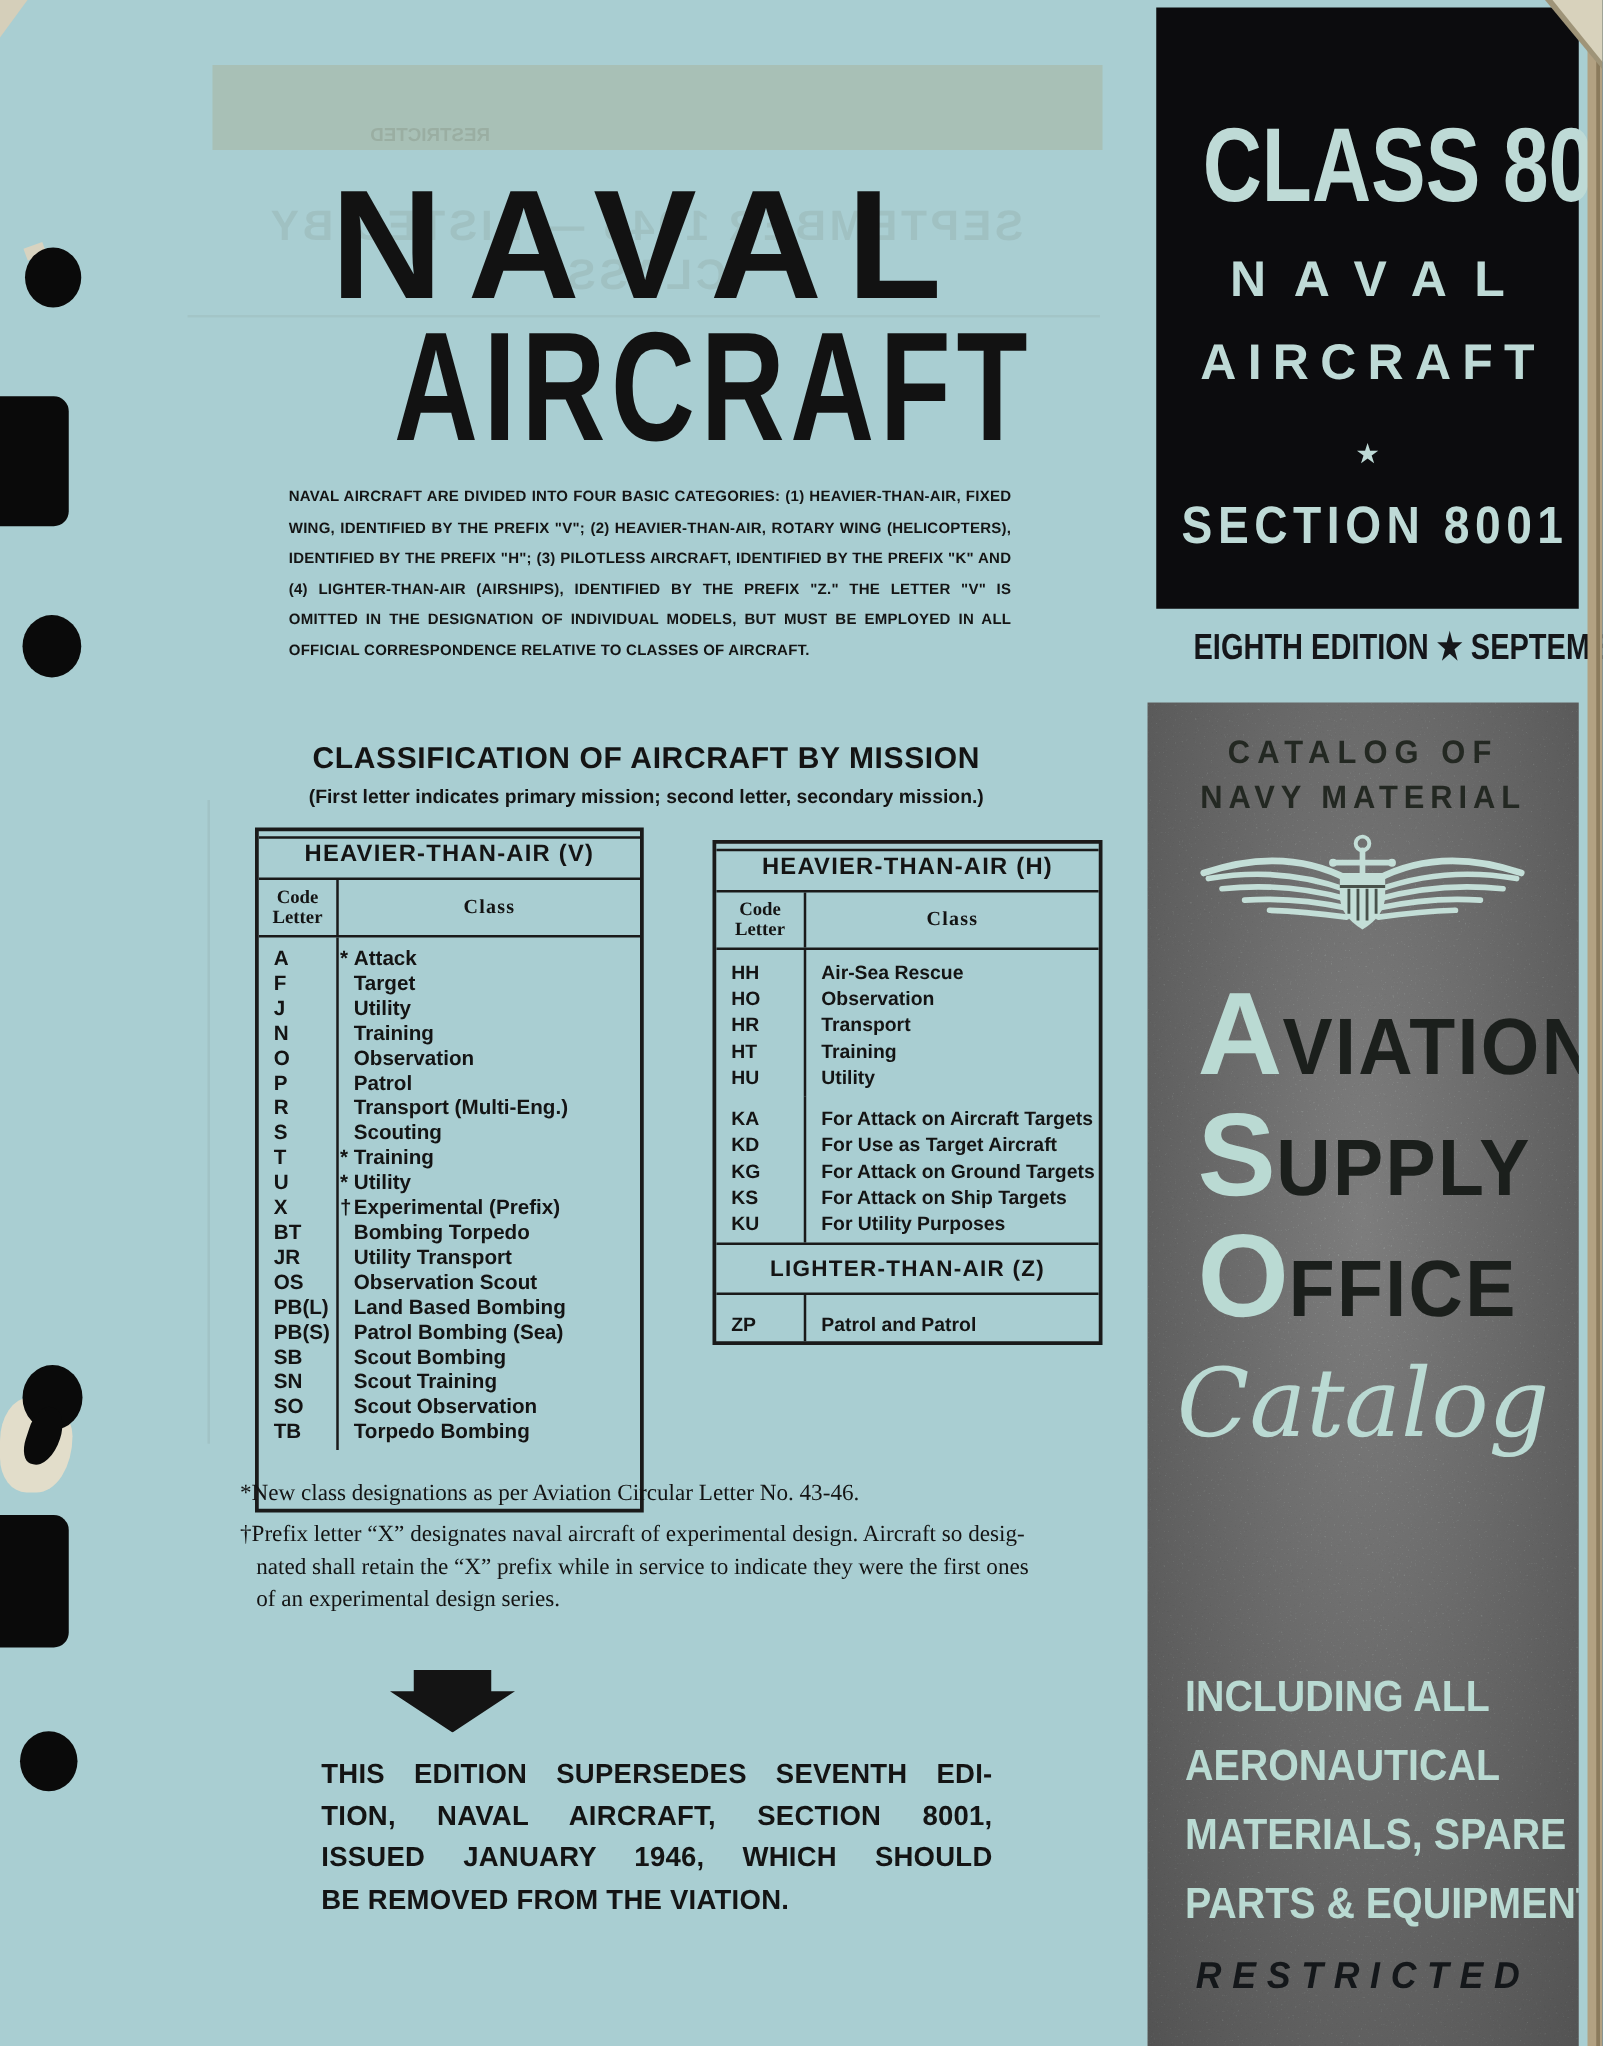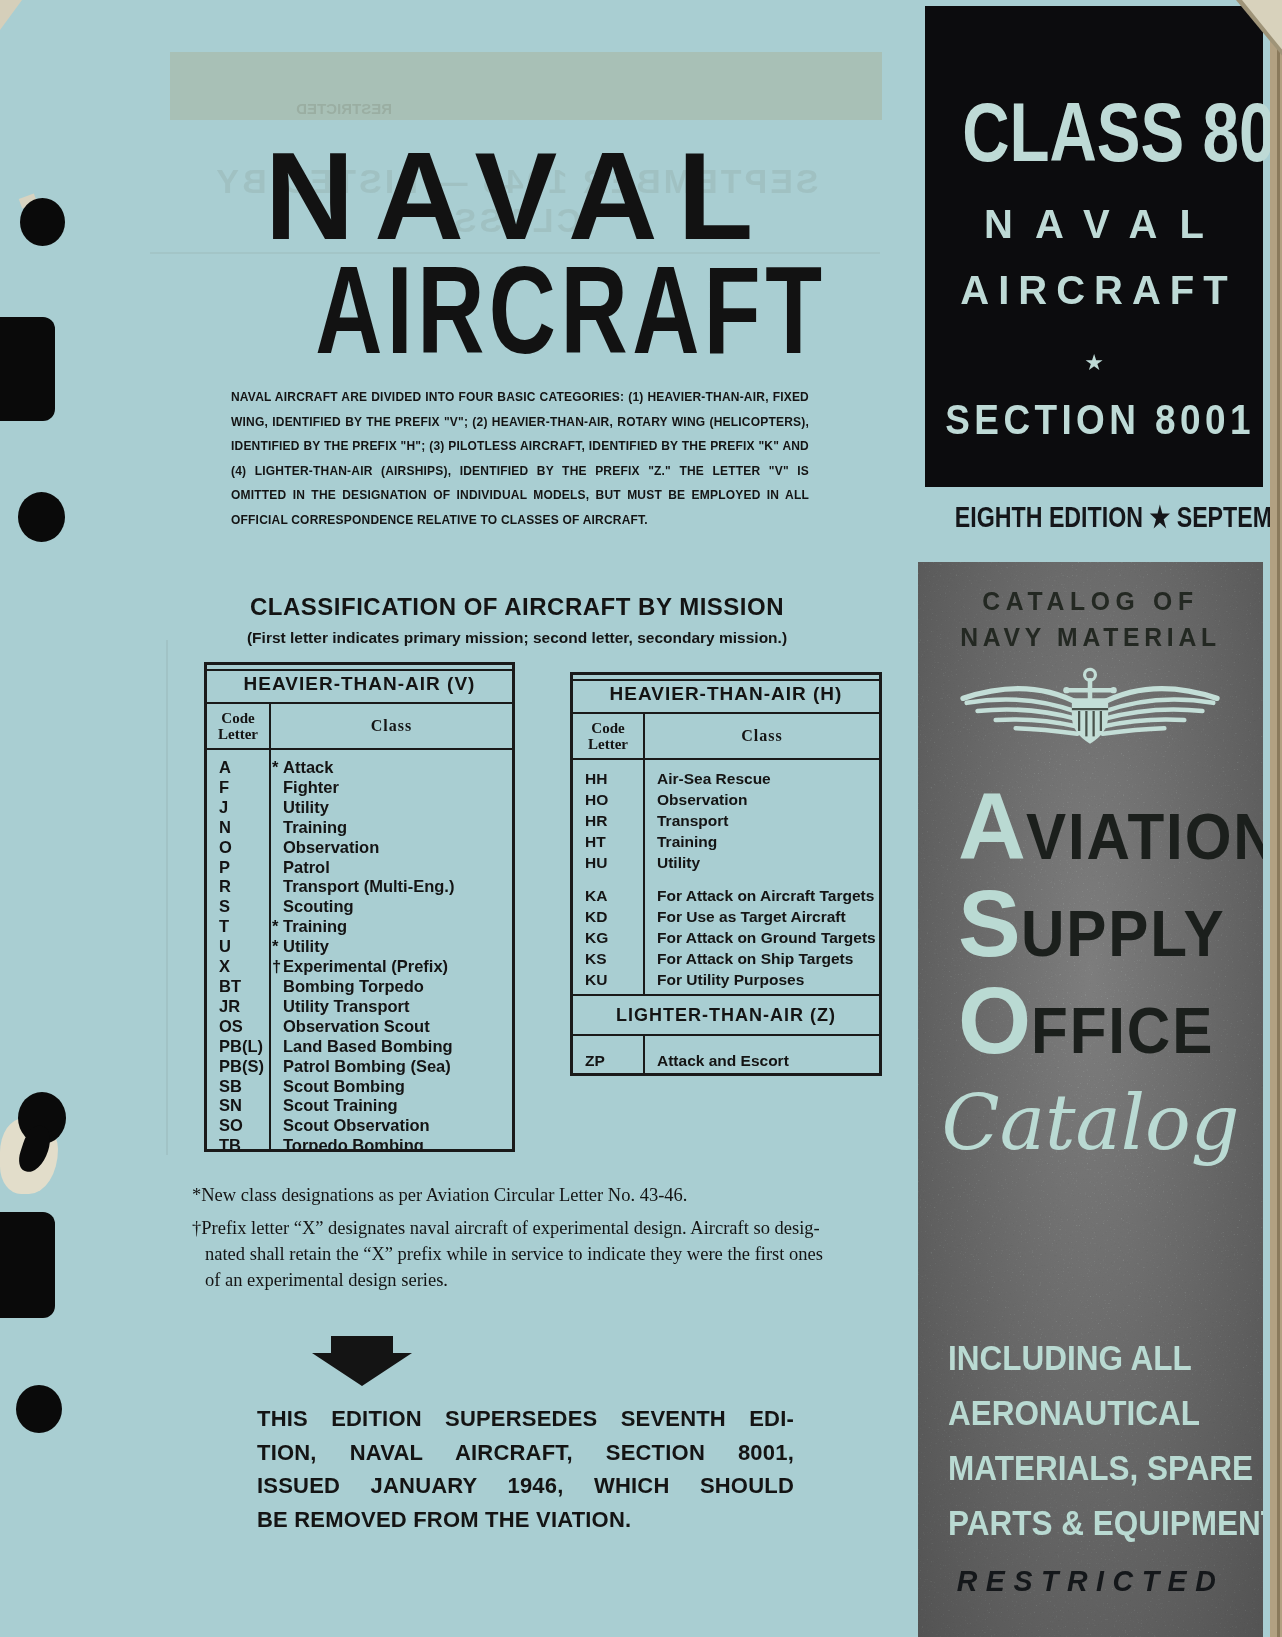--- a/index.html
+++ b/index.html
@@ -23,21 +23,21 @@
   
   .intro{left:231px;top:373px;width:578px;font-size:12px;line-height:24.6px;font-weight:700;
       text-align:justify;letter-spacing:.2px;}
   .intro .emph{font-weight:900;}
   
   .cls-head{left:156px;top:593px;width:722px;text-align:center;font-size:24px;font-weight:800;letter-spacing:.5px;}
   .cls-sub{left:156px;top:629px;width:722px;text-align:center;font-size:15.5px;font-weight:700;}
   
   .tbl{border:3px solid #1a1a1a;box-sizing:border-box;background:transparent;overflow:hidden;}
   .tbl::before{content:"";position:absolute;left:0;right:0;top:4px;border-top:2px solid #1a1a1a;}
-  .tbl-v{left:204px;top:662px;width:311px;height:490px;}
+  .tbl-v{left:204px;top:662px;width:311px;height:548px;}
   .tbl-h{left:570px;top:672px;width:312px;height:404px;}
   .tbl-title{height:37px;display:flex;align-items:center;justify-content:center;
       font-size:19px;font-weight:700;letter-spacing:1px;border-bottom:2.5px solid #1a1a1a;}
   .tbl-head{display:flex;border-bottom:2px solid #1a1a1a;height:44px;}
   .tbl-head .hc{width:62px;border-right:2.5px solid #1a1a1a;display:flex;align-items:center;
       justify-content:center;text-align:center;font-family:"Liberation Serif",serif;
       font-weight:700;font-size:15px;line-height:16px;}
   .tbl-h .tbl-head .hc{width:70px;}
   .tbl-head .hk{flex:1;display:flex;align-items:center;justify-content:center;
       font-family:"Liberation Serif",serif;font-weight:700;font-size:16px;letter-spacing:1px;}
@@ -144,21 +144,21 @@
       <div class="hc">Code Letter</div>
       <div class="hk">Class</div>
     </div>
     <div class="rows">
       <div class="row">
           <span class="c">A</span>
           <span class="k"><i class="mk">*</i><span>Attack</span></span>
         </div>
       <div class="row">
           <span class="c">F</span>
-          <span class="k"><i class="mk"></i><span>Fighter</span></span>
+          <span class="k"><i class="mk"></i><span>Target</span></span>
         </div>
       <div class="row">
           <span class="c">J</span>
           <span class="k"><i class="mk"></i><span>Utility</span></span>
         </div>
       <div class="row">
           <span class="c">N</span>
           <span class="k"><i class="mk"></i><span>Training</span></span>
         </div>
       <div class="row">
@@ -275,21 +275,21 @@
         </div>
       <div class="row">
           <span class="c">KU</span>
           <span class="k">For Utility Purposes</span>
         </div>
     </div>
     <div class="band">LIGHTER-THAN-AIR (Z)</div>
     <div class="rows" style="padding-top:14px">
       <div class="row">
           <span class="c">ZP</span>
-          <span class="k">Attack and Escort</span>
+          <span class="k">Patrol and Patrol</span>
         </div>
     </div>
   </div>
 
   <div class="abs footnotes">
     <div class="fn1">*New class designations as per Aviation Circular Letter No. 43-46.</div>
     <div>†Prefix letter “X” designates naval aircraft of experimental design. Aircraft so desig-</div>
     <div class="fn-ind">nated shall retain the “X” prefix while in service to indicate they were the first ones</div>
     <div class="fn-ind">of an experimental design series.</div>
   </div>

